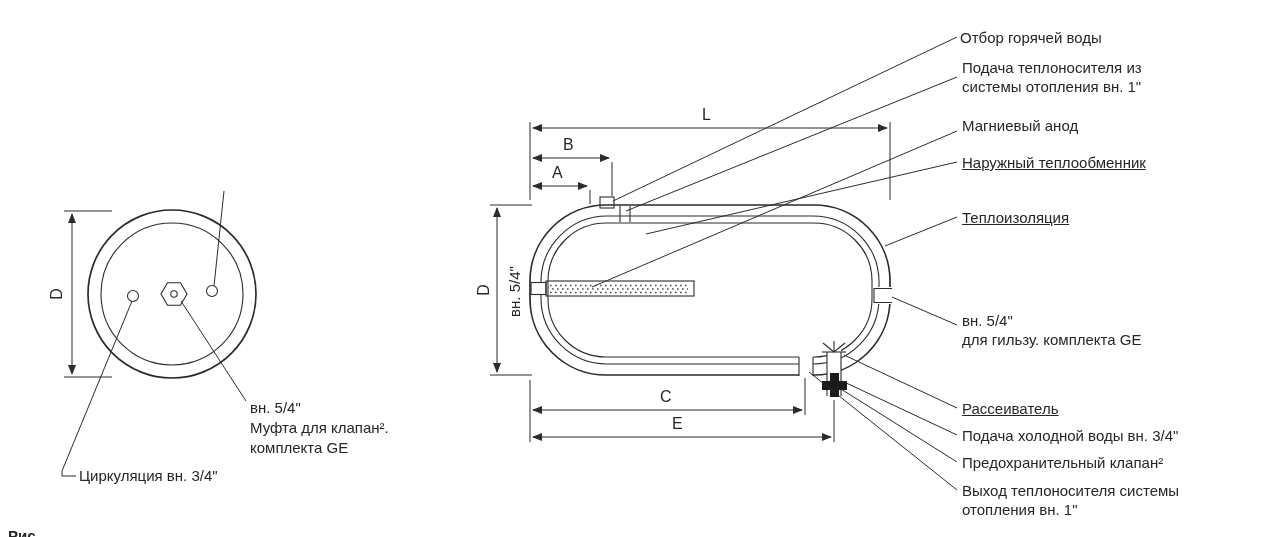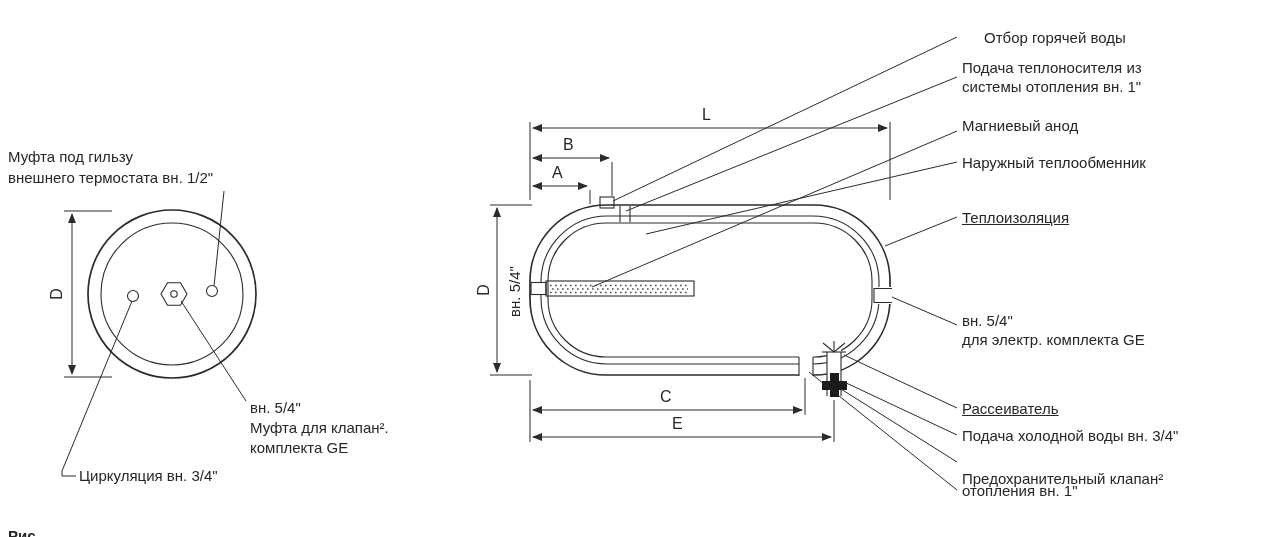--- a/index.html
+++ b/index.html
@@ -111,54 +111,51 @@
       <line class="leader" x1="957" y1="162" x2="646" y2="234"></line>
       <line class="leader" x1="957" y1="217" x2="885" y2="246"></line>
       <line class="leader" x1="957" y1="325" x2="892" y2="297"></line>
       <line class="leader" x1="957" y1="408" x2="844" y2="355"></line>
       <line class="leader" x1="957" y1="435" x2="842" y2="381"></line>
       <line class="leader" x1="957" y1="462" x2="841" y2="389"></line>
       <line class="leader" x1="957" y1="490" x2="809" y2="372"></line>
     </g>
   </svg>
 
-  <div class="lbl lbl-2l" style="left:8px; top:146px; line-height:21px;">
-    <div>Муфта под гильзу</div>
-    <div>внешнего термостата вн. 1/2"</div>
-  </div>
   <div class="dimlbl rot" style="left:-3px; top:285px; width:120px;">D</div>
   <div class="lbl lbl-2l" style="left:250px; top:398px; line-height:20px;">
     <div>вн. 5/4"</div>
     <div>Муфта для клапан².</div>
     <div>комплекта GE</div>
   </div>
   <div class="lbl" style="left:79px; top:466px;">Циркуляция вн. 3/4"</div>
 
   <div class="dimlbl" style="left:702px; top:106px;">L</div>
   <div class="dimlbl" style="left:563px; top:136px;">B</div>
   <div class="dimlbl" style="left:552px; top:164px;">A</div>
   <div class="dimlbl rot" style="left:424px; top:281px; width:120px;">D</div>
   <div class="lbl rot" style="left:454px; top:282px; width:120px;">вн. 5/4"</div>
   <div class="dimlbl" style="left:660px; top:388px;">C</div>
   <div class="dimlbl" style="left:672px; top:415px;">E</div>
 
-  <div class="lbl" style="left:984px; top:28px;">Отбор горячей воды</div>
+  <div class="lbl" style="left:960px; top:28px;">Отбор горячей воды</div>
   <div class="lbl lbl-2l" style="left:962px; top:58px;">
     <div>Подача теплоносителя из</div>
     <div>системы отопления вн. 1"</div>
   </div>
   <div class="lbl" style="left:962px; top:116px;">Магниевый анод</div>
-  <div class="lbl" style="left:962px; top:153px;">Наружный теплообменник</div>
+  <div class="lbl" style="left:962px; top:153px;text-decoration:underline;">Наружный теплообменник</div>
   <div class="lbl" style="left:962px; top:208px;text-decoration:underline;">Теплоизоляция</div>
   <div class="lbl lbl-2l" style="left:962px; top:311px;">
     <div>вн. 5/4"</div>
-    <div>для электр. комплекта GE</div>
+    <div>для гильзу. комплекта GE</div>
   </div>
   <div class="lbl" style="left:962px; top:399px;text-decoration:underline;">Рассеиватель</div>
   <div class="lbl" style="left:962px; top:426px;">Подача холодной воды вн. 3/4"</div>
-  <div class="lbl" style="left:962px; top:453px;margin-top:16px;">Предохранительный клапан²</div>
+  <div class="lbl" style="left:962px; top:453px;">Предохранительный клапан²</div>
   <div class="lbl lbl-2l" style="left:962px; top:481px;">
+    <div>Выход теплоносителя системы</div>
     <div>отопления вн. 1"</div>
   </div>
 
   <div class="caption">Рис.</div>
 
 </div>
 
 </body></html>

